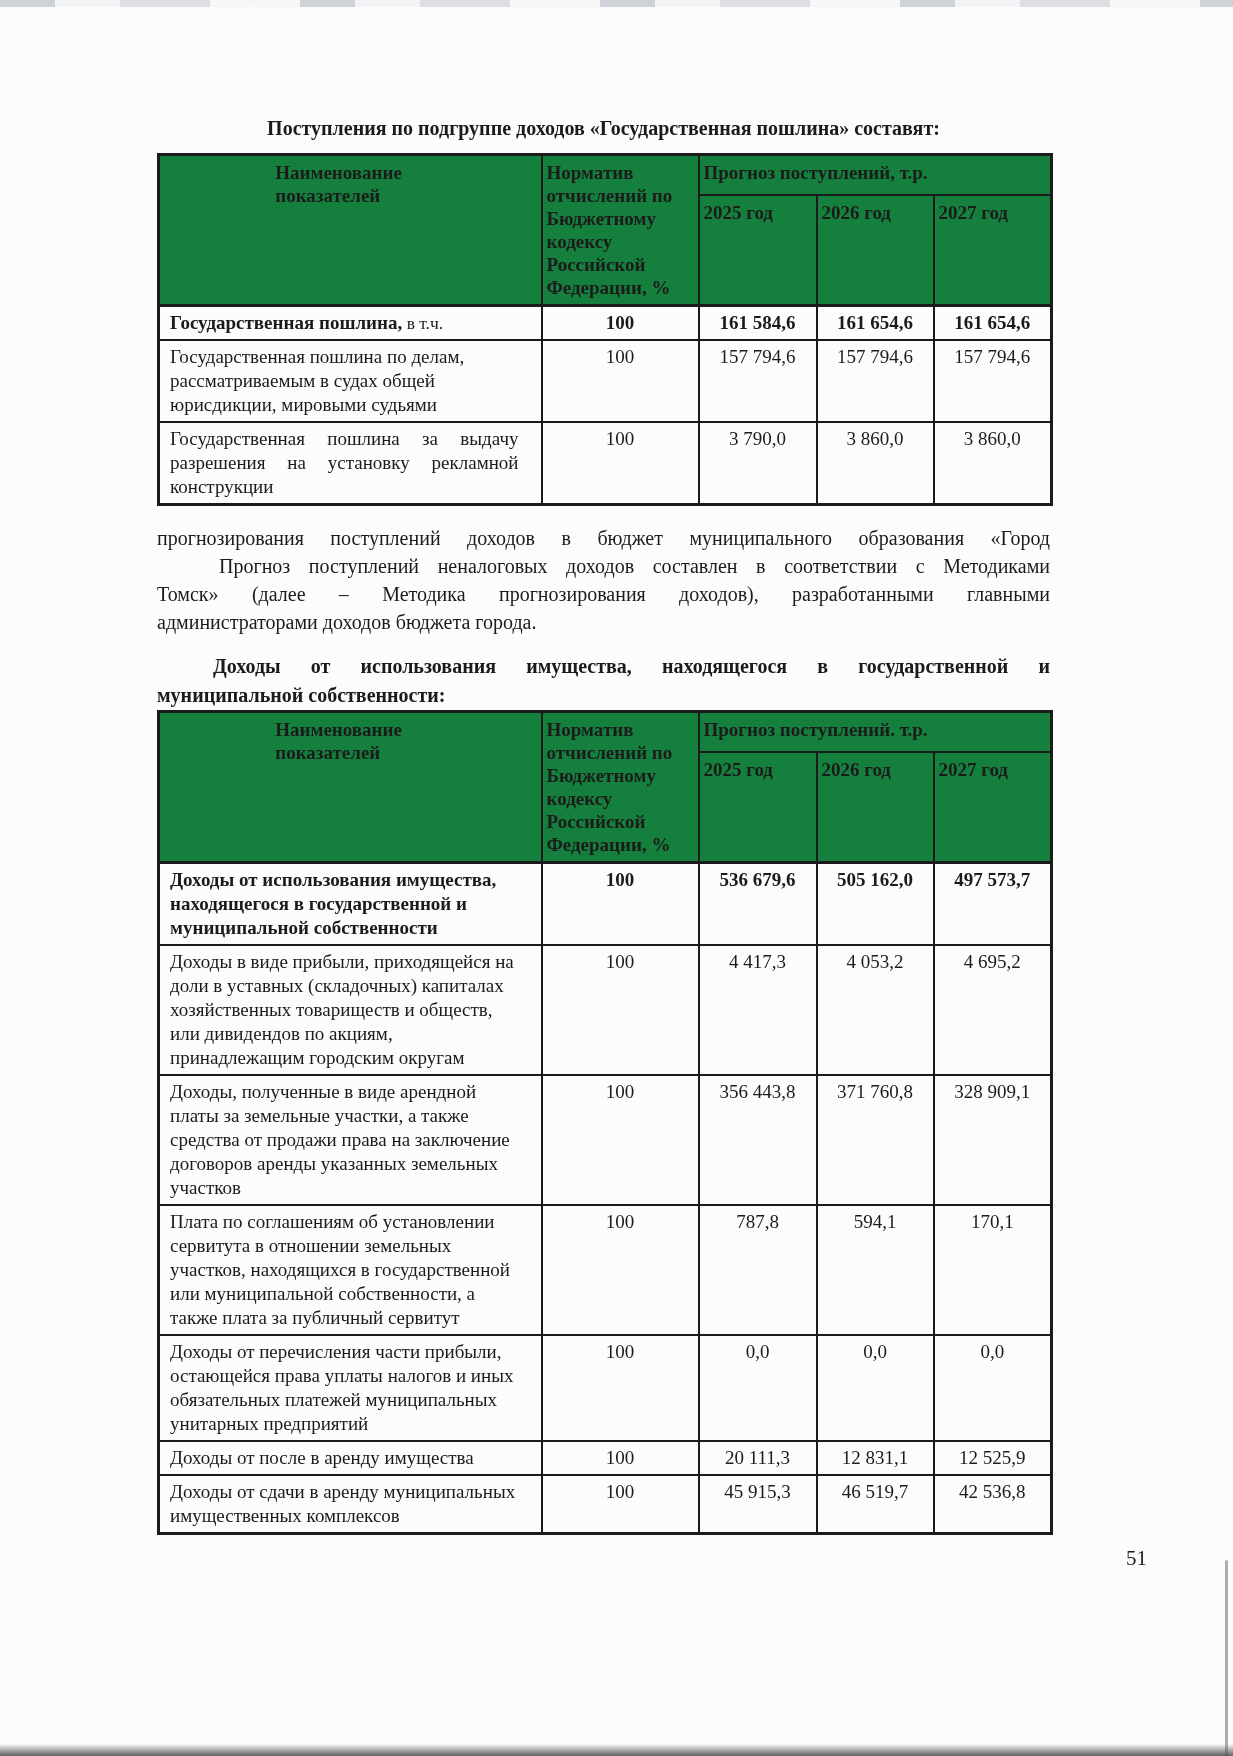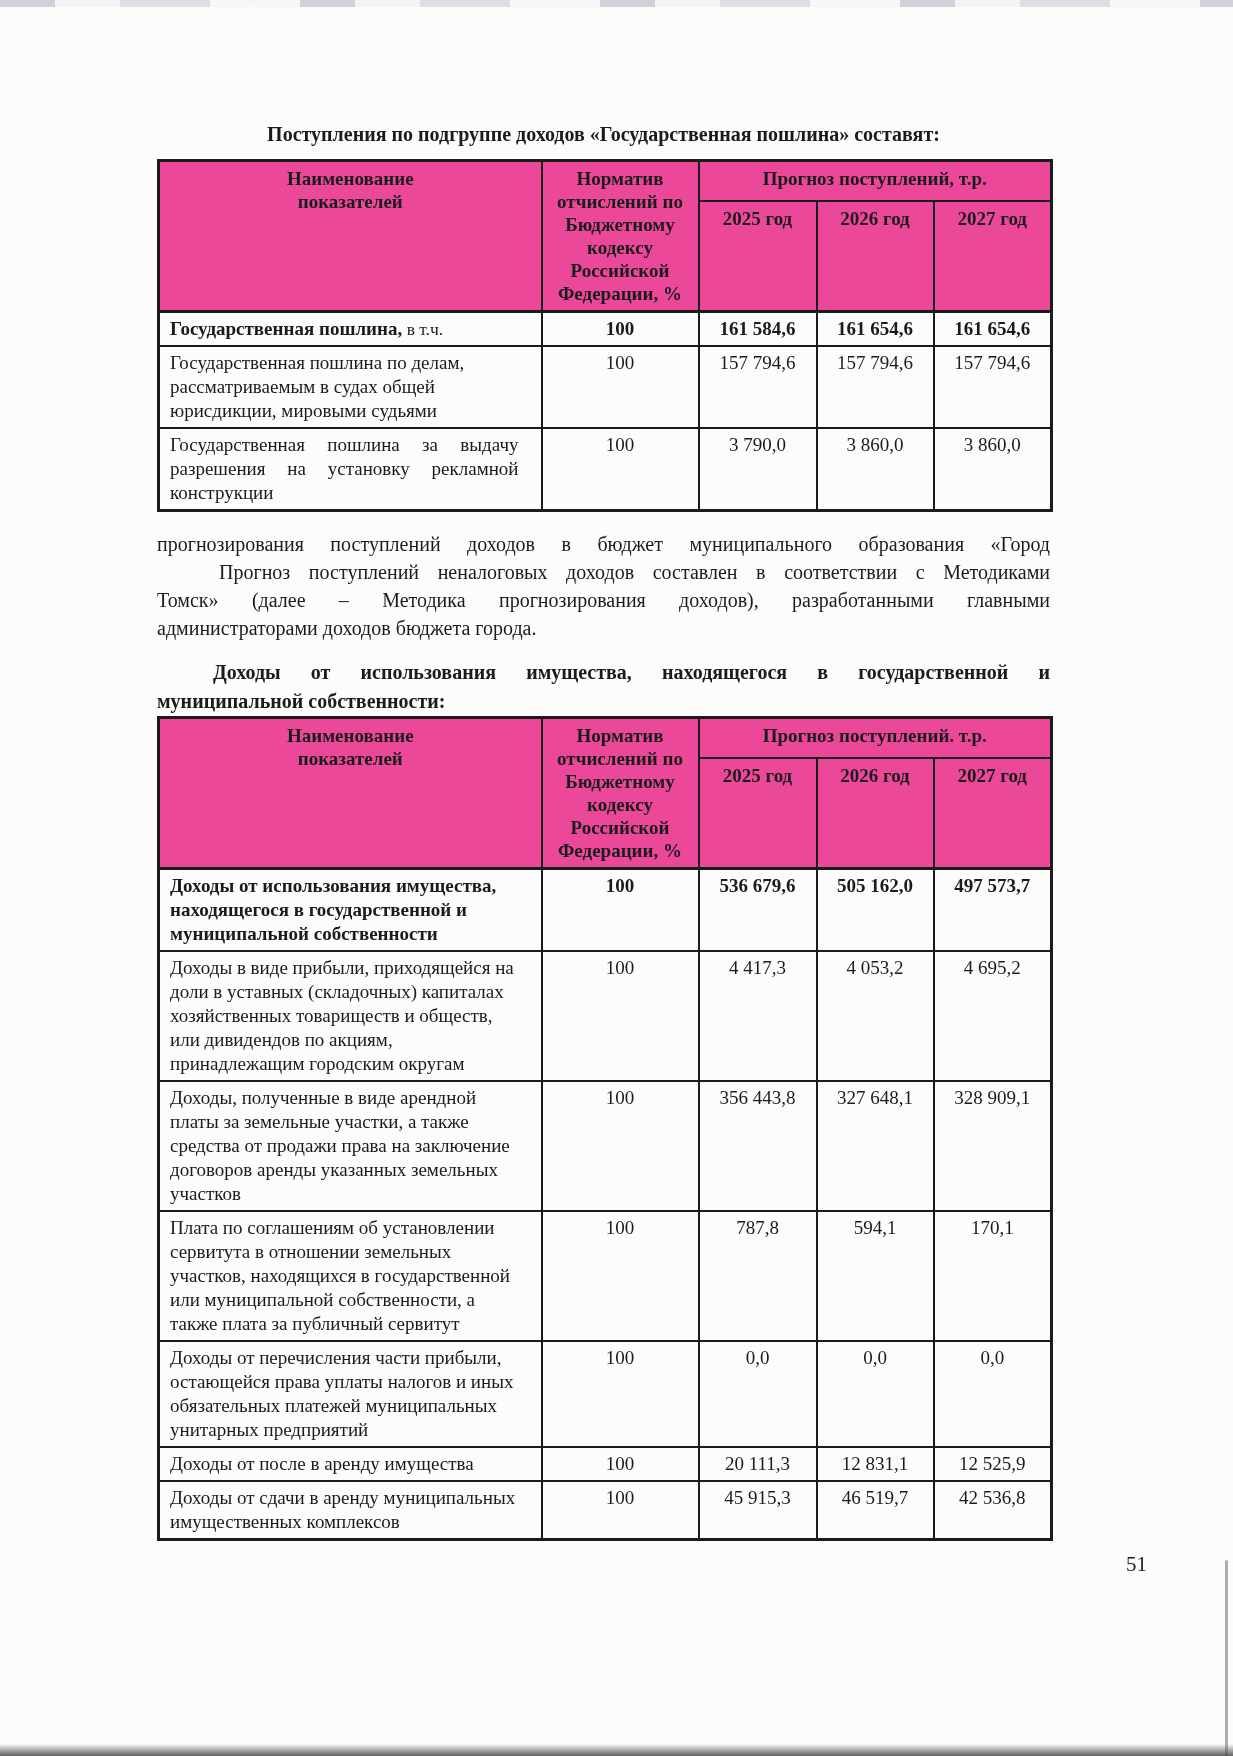--- a/index.html
+++ b/index.html
@@ -14,33 +14,33 @@
     background:repeating-linear-gradient(90deg,#aab0bd 0 55px,#eceef2 55px 120px,#c3c7d1 120px 210px,#f2f3f5 210px 300px);
   }
   .scan-band-bottom {
     position:absolute; bottom:0; left:0; width:1233px; height:12px;
     background:linear-gradient(180deg,rgba(120,120,125,0) 0%,rgba(90,90,95,.55) 55%,rgba(60,60,64,.8) 100%);
   }
   .scan-edge-right {
     position:absolute; right:5px; top:1560px; width:3px; height:196px;
     background:rgba(80,80,85,.45); border-radius:2px;
   }
-  .content { position:absolute; left:157px; top:9px; width:893px; }
+  .content { position:absolute; left:157px; top:3px; width:893px; }
   .title1 {
     margin:112px 0 12px 0; text-align:center;
     font-weight:bold; font-size:20px; line-height:26px;
   }
   table.doc-table {
     border-collapse:collapse; table-layout:fixed; width:893px;
     border:3px solid #1b1b1b; margin-top:0;
   }
   .doc-table th, .doc-table td { border:2px solid #1b1b1b; }
   .doc-table th {
-    background:#ec4899; font-weight:bold; font-size:19px; line-height:23px;
-    vertical-align:top; text-align:center; padding:5px 4px;
+    background:#15803d; font-weight:bold; font-size:19px; line-height:23px;
+    vertical-align:top; text-align:left; padding:5px 4px;
   }
   .doc-table th.th-forecast { height:28px; }
   .doc-table .name-inner { max-width:150px; margin:0 auto; }
   .doc-table td {
     font-size:19px; line-height:24px; vertical-align:top;
     padding:4px 22px 4px 10px; text-align:left;
   }
   .doc-table td.num { text-align:center; padding:4px 3px; }
   .doc-table tr.total td { font-weight:bold; }
   .doc-table td.just { text-align:justify; }
@@ -166,21 +166,21 @@
         <td>Доходы в виде прибыли, приходящейся на доли в уставных (складочных) капиталах хозяйственных товариществ и обществ, или дивидендов по акциям, принадлежащим городским округам</td>
         <td class="num">100</td>
         <td class="num">4 417,3</td>
         <td class="num">4 053,2</td>
         <td class="num">4 695,2</td>
       </tr>
       <tr>
         <td>Доходы, полученные в виде арендной платы за земельные участки, а также средства от продажи права на заключение договоров аренды указанных земельных участков</td>
         <td class="num">100</td>
         <td class="num">356 443,8</td>
-        <td class="num">327 648,1</td>
+        <td class="num">371 760,8</td>
         <td class="num">328 909,1</td>
       </tr>
       <tr>
         <td>Плата по соглашениям об установлении сервитута в отношении земельных участков, находящихся в государственной или муниципальной собственности, а также плата за публичный сервитут</td>
         <td class="num">100</td>
         <td class="num">787,8</td>
         <td class="num">594,1</td>
         <td class="num">170,1</td>
       </tr>
       <tr>

